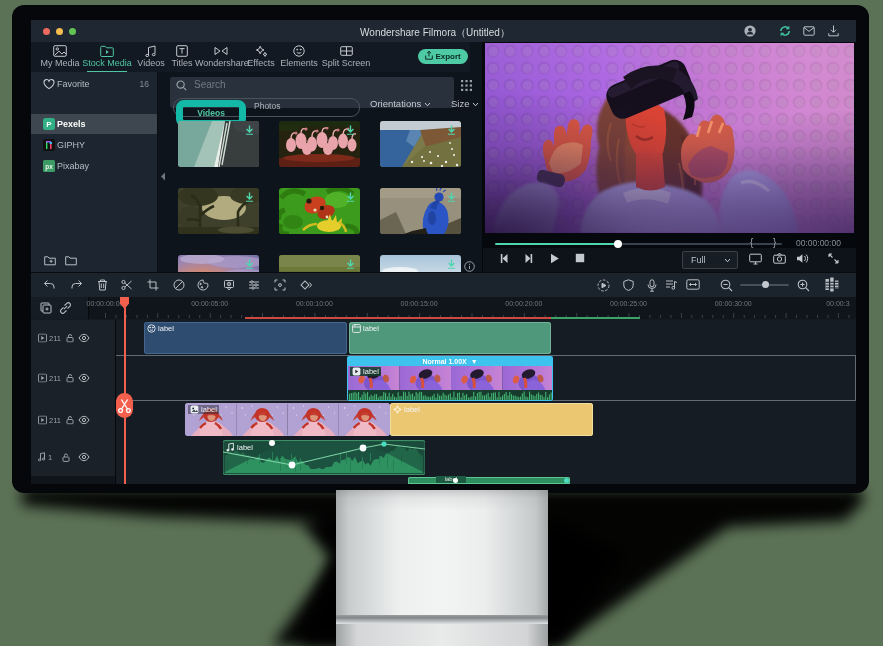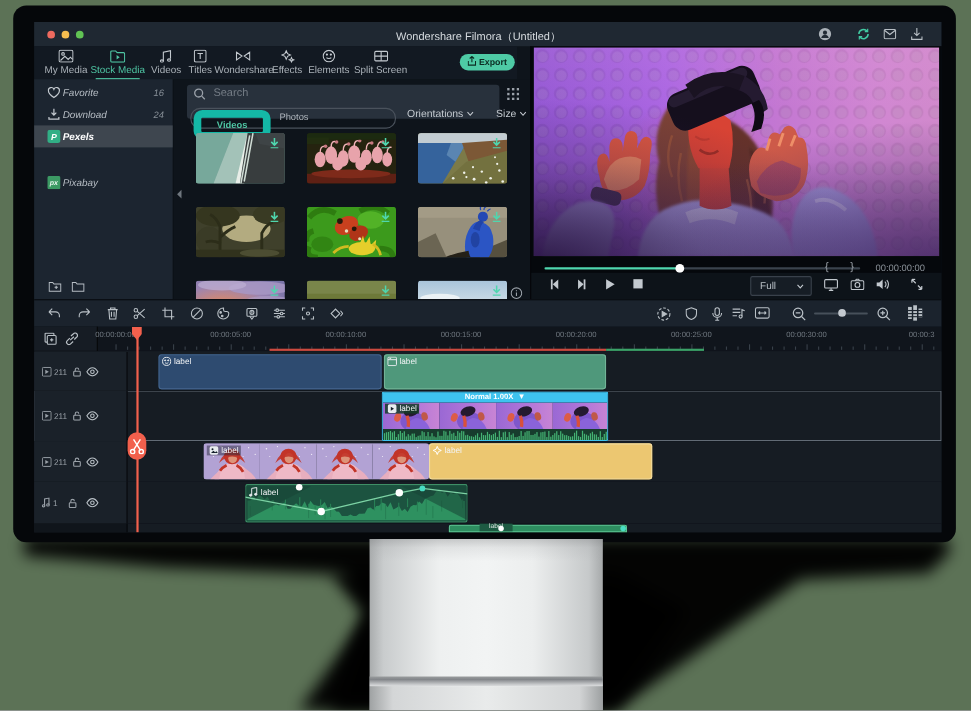--- a/index.html
+++ b/index.html
@@ -20,21 +20,21 @@
   #titlebar .title{position:absolute;left:404px;top:6px;transform:translateX(-50%);font-size:10px;color:#d6dbdf;white-space:nowrap;}
   #tabbar{position:absolute;left:0;top:22px;width:439px;height:30px;background:#121922;}
   .tab{position:absolute;top:3px;text-align:center;color:#abb2b9;font-size:9px;white-space:nowrap;}
   .tab svg{display:block;margin:0 auto 1px auto;}
   .tab .lbl{display:block;line-height:11px;}
   .tab.sel{color:#4fc6a4;}
   .tab.sel .ul{position:absolute;left:50%;transform:translateX(-50%);bottom:-4px;width:40px;height:2px;background:#4fc6a4;}
   #exportbtn{position:absolute;left:387px;top:7px;width:50px;height:15px;background:#4ecaa5;border-radius:8px;
      color:#0c2b22;font-size:8px;font-weight:bold;text-align:center;line-height:15px;}
   #sidebar{position:absolute;left:0;top:52px;width:126px;height:200px;background:#1c2530;border-right:1px solid #0a0e13;}
-  .sitem{position:absolute;left:0;width:126px;height:20px;color:#b6bdc4;font-size:9px;line-height:20px;font-style:italic;}
+  .sitem{position:absolute;left:0;width:126px;height:20px;color:#b6bdc4;font-size:9px;line-height:20px;}
   .sitem .ic{position:absolute;left:12px;top:4px;width:12px;height:12px;}
   .sitem .tx{position:absolute;left:26px;top:0;}
   .sitem .num{position:absolute;right:8px;top:0;color:#878f97;font-size:8.5px;}
   #mediapanel{position:absolute;left:127px;top:52px;width:324px;height:200px;background:#0e141b;overflow:hidden;}
   #searchbar{position:absolute;left:12px;top:5px;width:284px;height:31px;background:#28313c;border-radius:3px;}
   #searchbar .ph{position:absolute;left:24px;top:2px;color:#747c85;font-size:10px;}
   .pillouter{position:absolute;left:15px;top:26px;width:185px;height:17px;border:1px solid #4a525c;border-radius:9px;}
   .pillsel{position:absolute;left:2px;top:1px;width:56px;height:13px;border:7px solid #14b8a6;border-radius:8px;
      color:#4fc6a4;font-size:8.5px;font-weight:bold;text-align:center;line-height:13px;}
   .pillph{position:absolute;left:80px;top:2px;color:#aeb5bc;font-size:8.5px;}
@@ -173,33 +173,36 @@
           </svg> Export</div>
     </div>
     <div id="sidebar">
       <div class="sitem" style="top:2px">
         <svg class="ic" viewBox="0 0 12 12" fill="none" stroke="#c3c9cf" stroke-width="1.1">
             <path d="M6 10.6 C2.8 8.4 1 6.6 1 4.4 A2.6 2.6 0 0 1 6 3.2 A2.6 2.6 0 0 1 11 4.4 C11 6.6 9.2 8.4 6 10.6 z"></path>
           </svg>
         <span class="tx">Favorite</span>
           <span class="num">16</span>
       </div>
-      <div class="sitem" style="top:22px">
-        <svg class="ic" viewBox="0 0 12 12" fill="none" stroke="#c3c9cf" stroke-width="1.1">
-            <path d="M6 0.8 v5.4 M3.8 4.4 L6 6.6 L8.2 4.4 M1.5 8.4 v1.8 h9 v-1.8"></path>
-          </svg>
-        <span class="tx">Download</span>
-          <span class="num">24</span>
-      </div>
       <div class="sitem" style="top:42px;background:#3e464f;color:#fff;font-weight:bold;">
         <svg class="ic" viewBox="0 0 12 12">
             <rect width="12" height="12" rx="2.5" fill="#31af85"></rect>
             <text x="6" y="9" font-size="8" font-weight="bold" fill="#fff" text-anchor="middle" font-family="Liberation Sans">P</text>
           </svg>
         <span class="tx">Pexels</span>
+      </div>
+      <div class="sitem" style="top:63px">
+        <svg class="ic" viewBox="0 0 12 12">
+            <rect width="12" height="12" rx="1.5" fill="#121212"></rect>
+            <rect x="3" y="2" width="1.4" height="8" fill="#2fe36a"></rect>
+            <rect x="3" y="2" width="5" height="1.4" fill="#a855f7"></rect>
+            <rect x="7" y="4" width="1.6" height="6" fill="#f3405f"></rect>
+            <rect x="6.6" y="3" width="2.4" height="2" fill="#2bc0f0"></rect>
+          </svg>
+        <span class="tx">GIPHY</span>
       </div>
       <div class="sitem" style="top:84px">
         <svg class="ic" viewBox="0 0 12 12">
             <rect width="12" height="12" rx="1.5" fill="#3c9a64"></rect>
             <text x="6" y="8.6" font-size="6.4" font-weight="bold" fill="#e8f5ee" text-anchor="middle" font-family="Liberation Sans">px</text>
           </svg>
         <span class="tx">Pixabay</span>
       </div>
       <svg class="abs" style="left:13px;top:183px" width="12" height="11" viewBox="0 0 12 11" fill="none" stroke="#b6bdc4" stroke-width="1">
           <path d="M0.7 1.8 h3.2 l1.2 1.4 h6.2 v6.6 h-10.6 z"></path>

